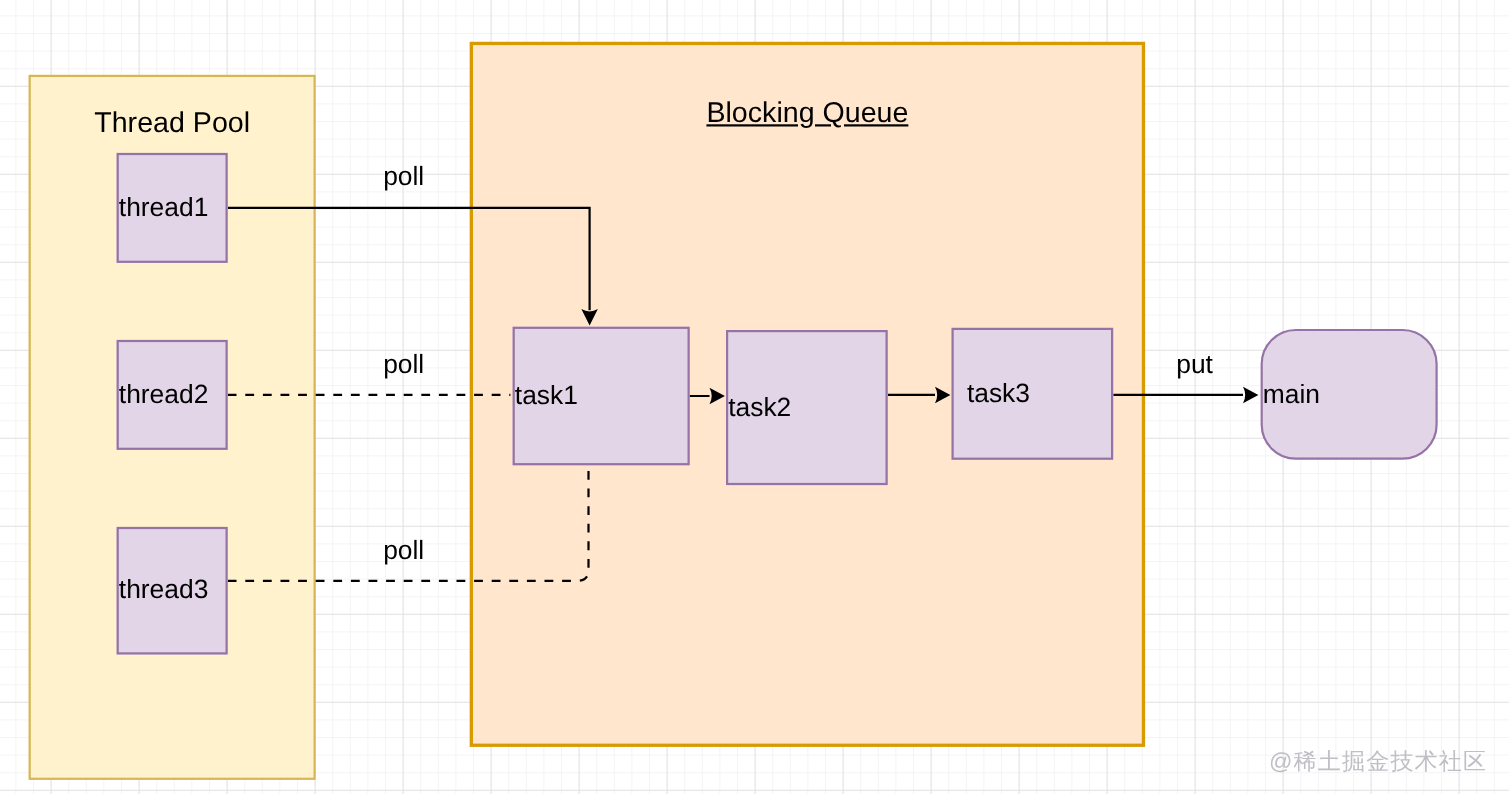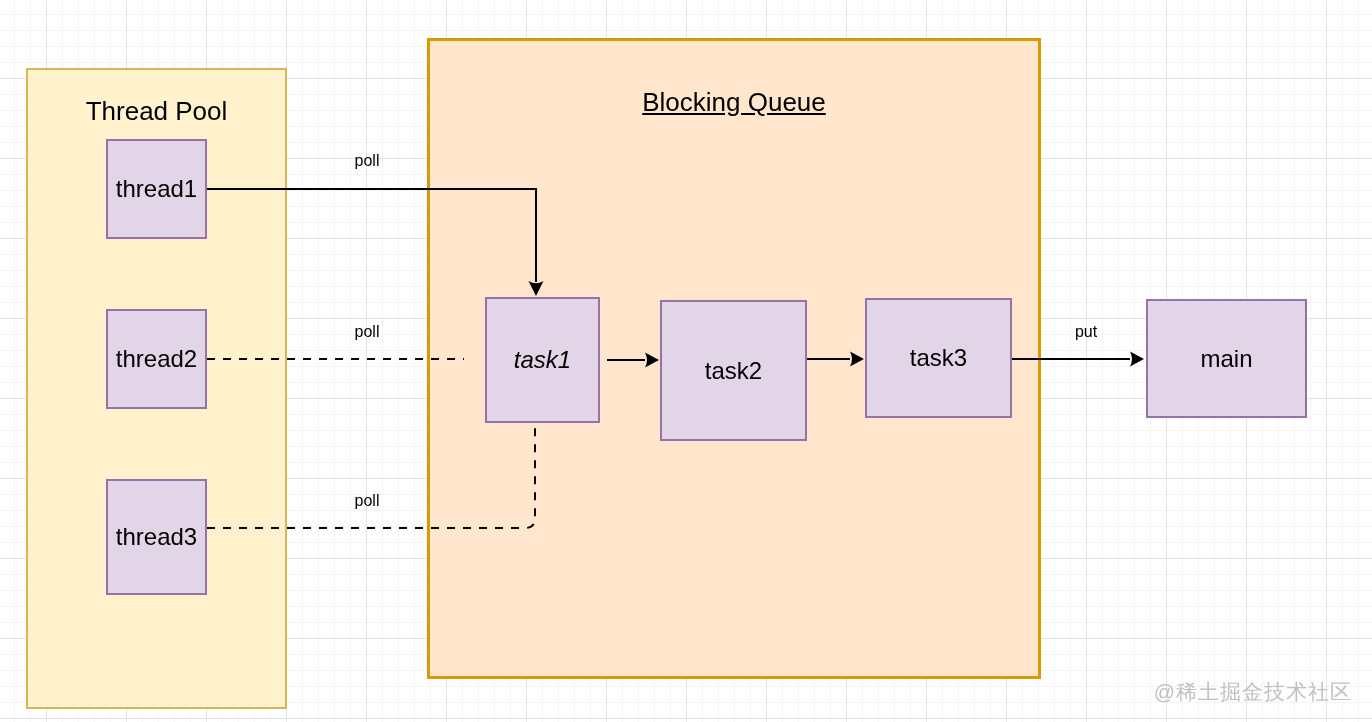--- a/index.html
+++ b/index.html
@@ -64,29 +64,28 @@
     fill: var(--edge-stroke, #000000);
     stroke: none;
   }
   .node {
     position: absolute;
     box-sizing: border-box;
     background: var(--node-fill, #E1D5E7);
     border: 2px solid var(--node-stroke, #9673A6);
     display: flex;
     align-items: center;
-    justify-content: center;
     font-size: 24px;
     color: var(--label-color, #000000);
   }
   .edge-label {
     position: absolute;
     width: 80px;
     text-align: center;
-    font-size: 16px;
+    font-size: 24px;
     line-height: 30px;
     color: var(--label-color, #000000);
   }
   .watermark {
     position: absolute;
     right: 20px;
     top: 678px;
     font-size: 21px;
     color: var(--watermark-color, #bfbfc4);
     letter-spacing: 1px;
@@ -127,31 +126,31 @@
   <div class="node" style="left:106px; top:139px; width:101px; height:100px;">
     <span>thread1</span>
   </div>
   <div class="node" style="left:106px; top:309px; width:101px; height:100px;">
     <span>thread2</span>
   </div>
   <div class="node" style="left:106px; top:479px; width:101px; height:116px;">
     <span>thread3</span>
   </div>
 
-  <div class="node" style="left:485px; top:297px; width:115px; height:126px;font-style:italic;">
+  <div class="node" style="left:466px; top:297px; width:161px; height:126px;">
     <span>task1</span>
   </div>
   <div class="node" style="left:660px; top:300px; width:147px; height:141px;">
     <span>task2</span>
   </div>
-  <div class="node" style="left:865px; top:298px; width:147px; height:120px;">
+  <div class="node" style="left:865px; top:298px; width:147px; height:120px;padding-left:12px;">
     <span>task3</span>
   </div>
 
-  <div class="node" style="left:1146px; top:299px; width:161px; height:119px;">
+  <div class="node" style="left:1146px; top:299px; width:161px; height:119px;border-radius:32px;">
     <span>main</span>
   </div>
 
   <div class="edge-label" style="left:327px; top:146px;">poll</div>
   <div class="edge-label" style="left:327px; top:317px;">poll</div>
   <div class="edge-label" style="left:327px; top:486px;">poll</div>
   <div class="edge-label" style="left:1046px; top:317px;">put</div>
 
   <div class="watermark">@稀土掘金技术社区</div>
 

